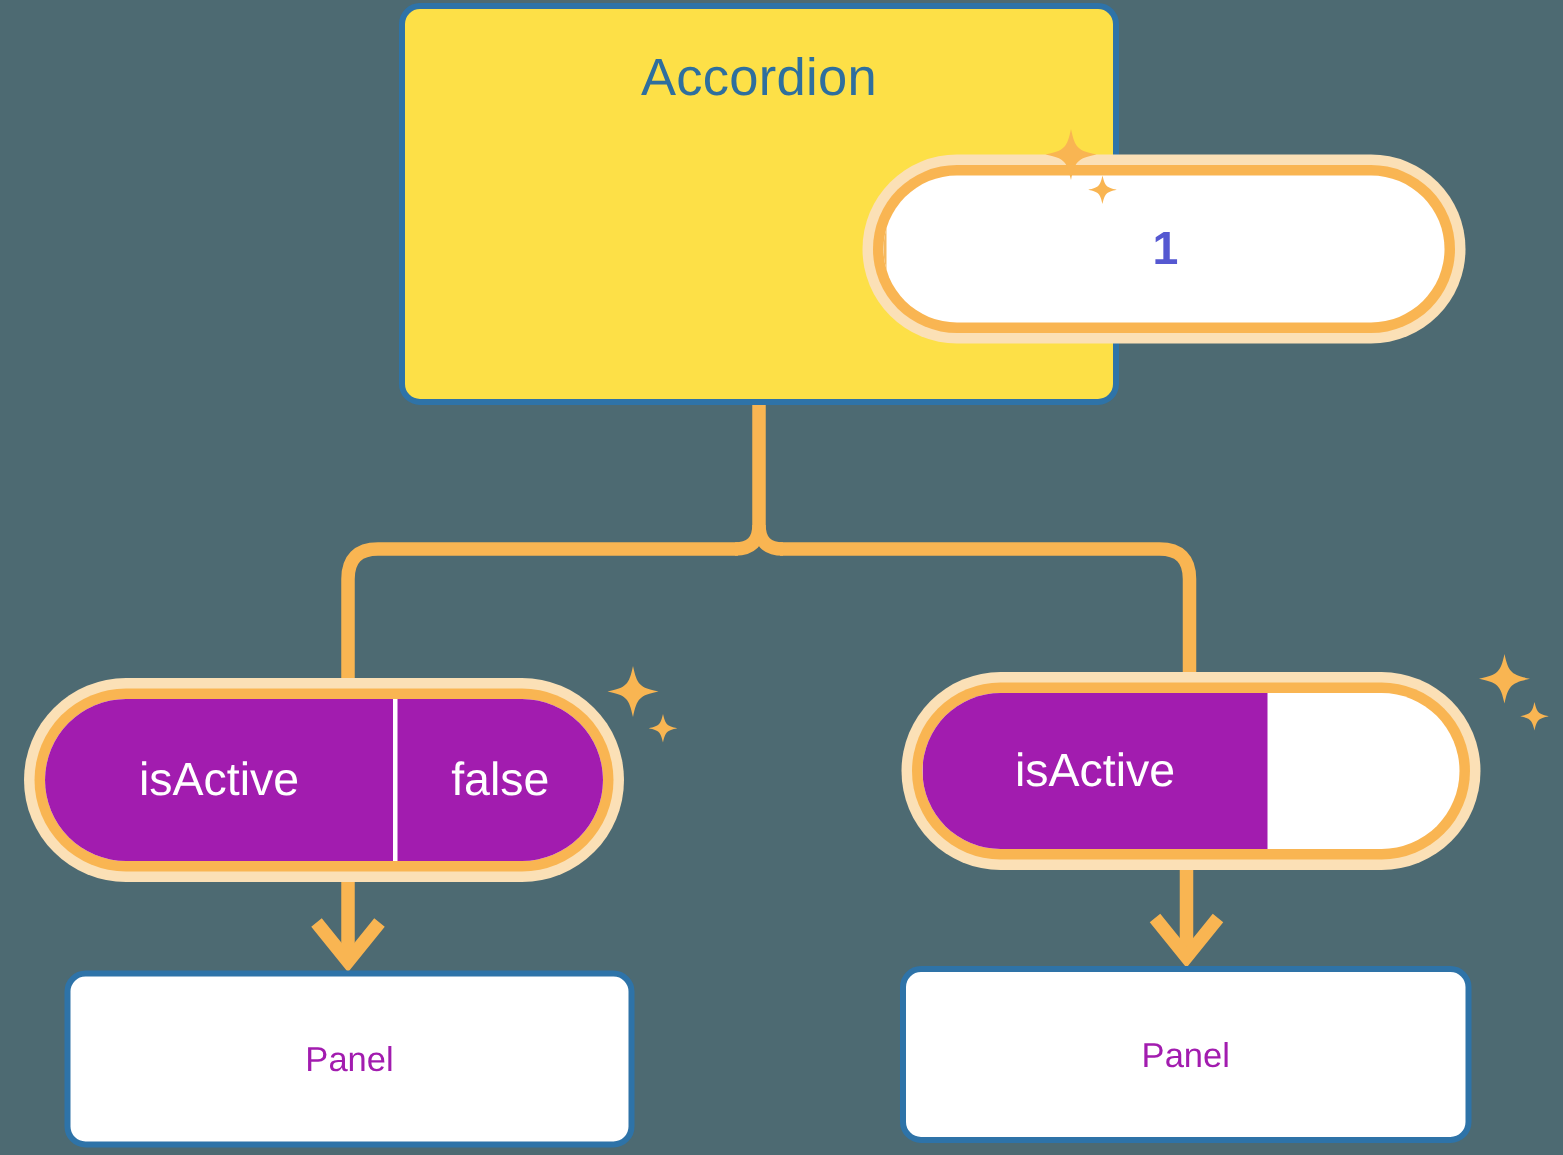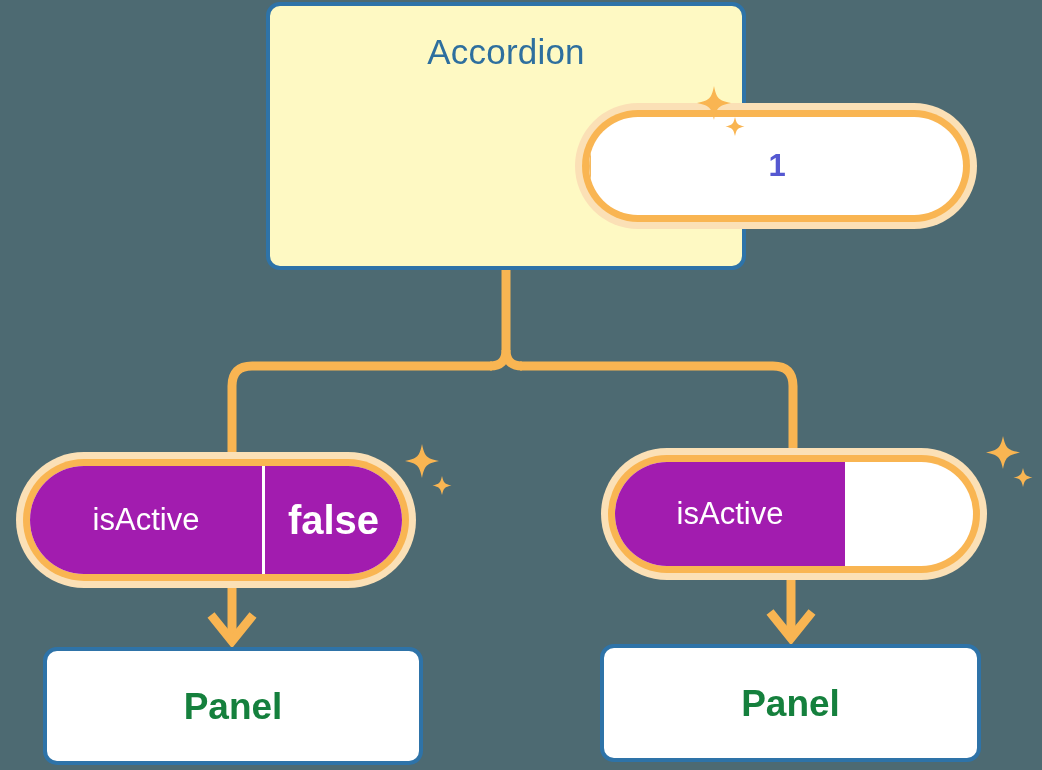--- a/index.html
+++ b/index.html
@@ -25,21 +25,21 @@
     left: 0;
     top: 0;
     width: 1042px;
     height: 770px;
     pointer-events: none;
   }
 
   
   .component-card {
     position: absolute;
-    background: #fef9c3;
+    background: #fde047;
     border: 4px solid #2e73a8;
     border-radius: 14px;
     box-sizing: border-box;
     display: flex;
     flex-direction: column;
     align-items: center;
     justify-content: flex-start;
   }
   #accordion-card {
     left: 266px;
@@ -118,22 +118,22 @@
   .pill-solid .cell {
     background: #a21caf;
   }
   .pill-solid .cell-key {
     color: #ffffff;
     font-size: 31px;
     font-weight: 400;
   }
   .pill-solid .cell-val {
     color: #ffffff;
-    font-size: 40px;
-    font-weight: 700;
+    font-size: 31px;
+    font-weight: 400;
     border-left: 3px solid #ffffff;
   }
 
   
   #pill-activeindex {
     left: 305px;
     top: 97px;
     width: 402px;
     height: 126px;
   }
@@ -160,23 +160,23 @@
     position: absolute;
     background: #ffffff;
     border: 4px solid #2e73a8;
     border-radius: 14px;
     box-sizing: border-box;
     display: flex;
     align-items: center;
     justify-content: center;
   }
   .panel-label {
-    color: #15803d;
-    font-size: 37px;
-    font-weight: 700;
+    color: #a21caf;
+    font-size: 23px;
+    font-weight: 400;
     line-height: 1;
   }
   #panel-left {
     left: 43px;
     top: 647px;
     width: 380px;
     height: 118px;
   }
   #panel-right {
     left: 600px;

